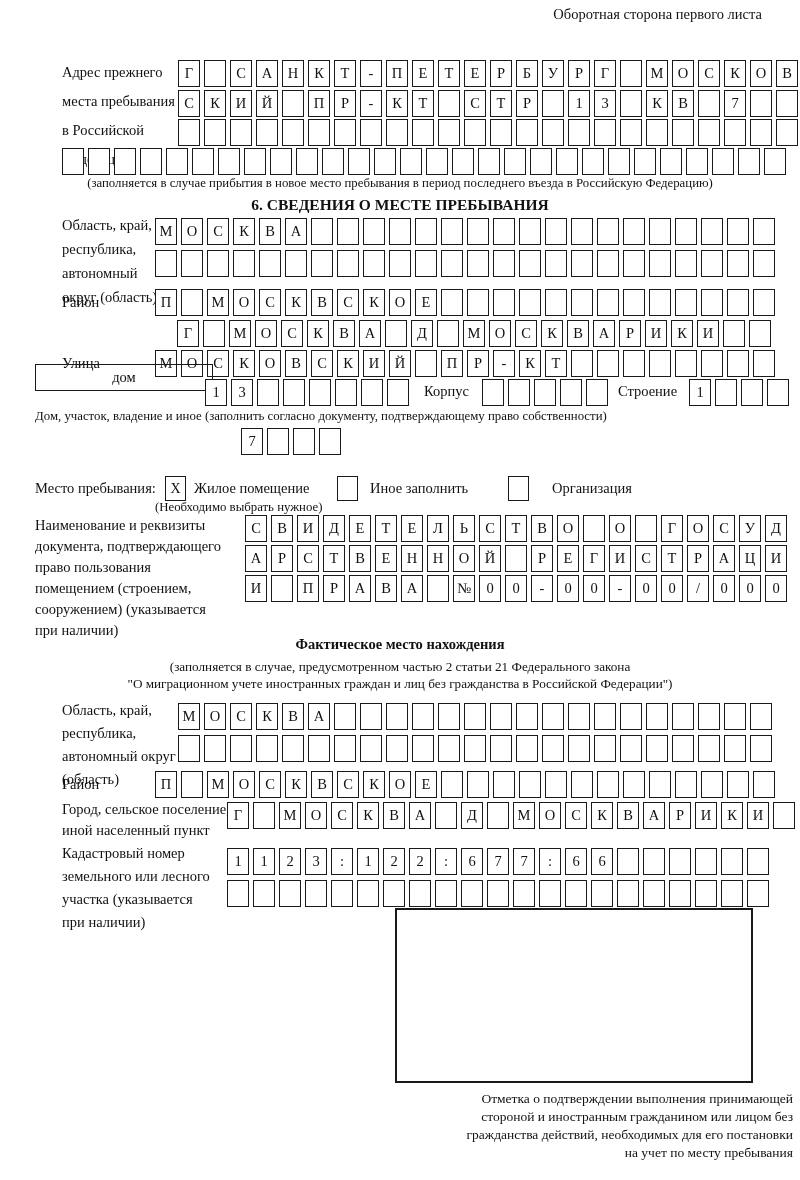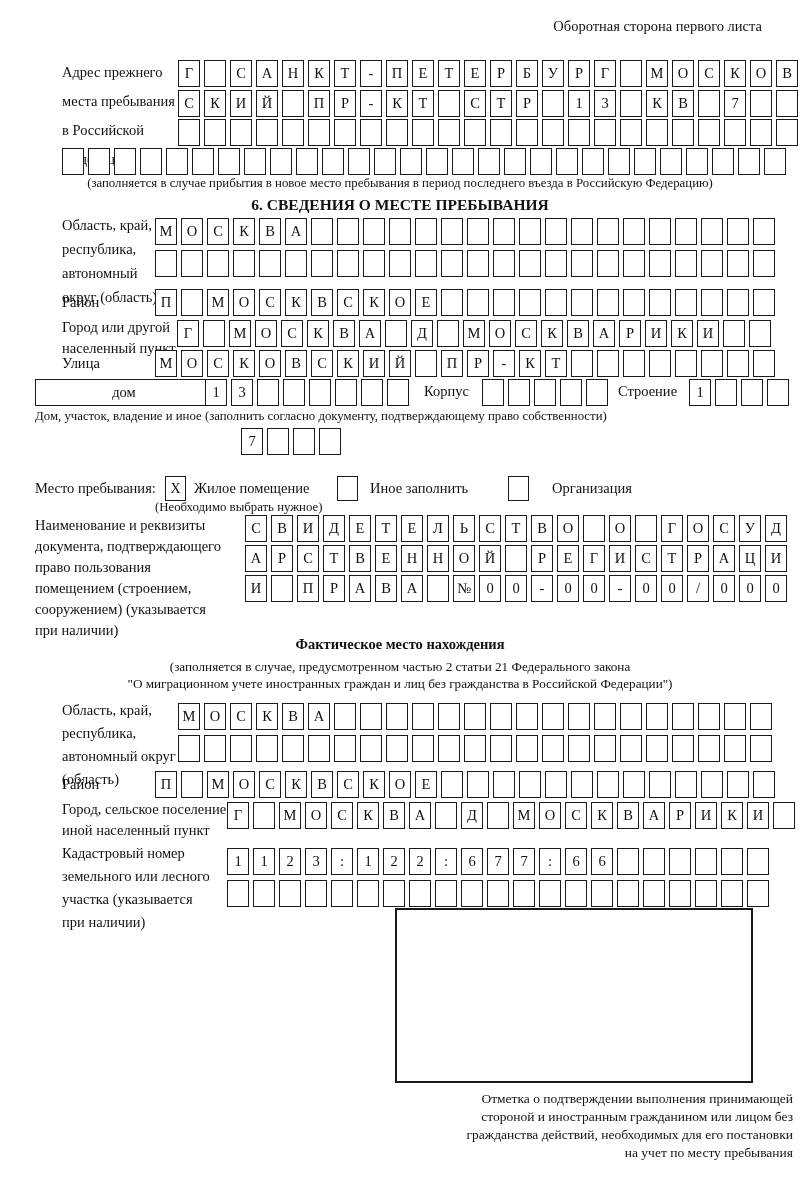--- a/index.html
+++ b/index.html
@@ -1,18 +1,18 @@
 <!DOCTYPE html>
 <html><head>
 <meta charset="utf-8">
 <style>
   html,body{margin:0;padding:0;background:#fff;}
   .page{position:relative;width:800px;height:1180px;background:#fff;color:#111;
         font-family:"Liberation Serif","DejaVu Serif",serif;overflow:hidden;}
-  .sidenote{position:absolute;top:18px;right:38px;font-size:14.5px;}
+  .sidenote{position:absolute;top:6px;right:38px;font-size:14.5px;}
   .lbl{position:absolute;font-size:14.5px;line-height:22.5px;}
   .lbl.lh29{line-height:29px;} .lbl.lh24{line-height:24px;} .lbl.lh23{line-height:23px;} .lbl.lh21{line-height:21px;}
   .cells{position:absolute;display:flex;gap:4px;}
   .cell{flex:0 0 22px;width:22px;height:27px;box-sizing:border-box;border:1.6px solid #1a1a1a;
         display:flex;align-items:center;justify-content:center;font-size:14.5px;background:#fff;}
   .caption{position:absolute;font-size:12.8px;}
   .center{left:0;width:800px;text-align:center;}
   .h2{position:absolute;left:0;width:800px;text-align:center;font-weight:bold;font-size:15.5px;}
   .h3{position:absolute;left:0;width:800px;text-align:center;font-weight:bold;font-size:14.5px;}
   .wide-box{position:absolute;height:27px;box-sizing:border-box;border:1.6px solid #1a1a1a;
@@ -218,21 +218,20 @@
       <span class="cell"></span>
       <span class="cell"></span>
       <span class="cell"></span>
       <span class="cell"></span>
       <span class="cell"></span>
       <span class="cell"></span>
       <span class="cell"></span>
       <span class="cell"></span>
     </div>
 
-  <div class="lbl lh21" style="left:62px;top:317px">Город или другой<br>населенный пункт</div>
   <div class="cells" style="left:177px;top:320px">
       <span class="cell">Г</span>
       <span class="cell"></span>
       <span class="cell">М</span>
       <span class="cell">О</span>
       <span class="cell">С</span>
       <span class="cell">К</span>
       <span class="cell">В</span>
       <span class="cell">А</span>
       <span class="cell"></span>
@@ -273,21 +272,21 @@
       <span class="cell"></span>
       <span class="cell"></span>
       <span class="cell"></span>
       <span class="cell"></span>
       <span class="cell"></span>
       <span class="cell"></span>
       <span class="cell"></span>
       <span class="cell"></span>
     </div>
 
-  <div class="wide-box" style="left:35px;top:379px;width:178px">дом</div>
+  <div class="wide-box" style="left:35px;top:364px;width:178px">дом</div>
   <div class="cells" style="left:205px;top:379px">
       <span class="cell">1</span>
       <span class="cell">3</span>
       <span class="cell"></span>
       <span class="cell"></span>
       <span class="cell"></span>
       <span class="cell"></span>
       <span class="cell"></span>
       <span class="cell"></span>
     </div>

